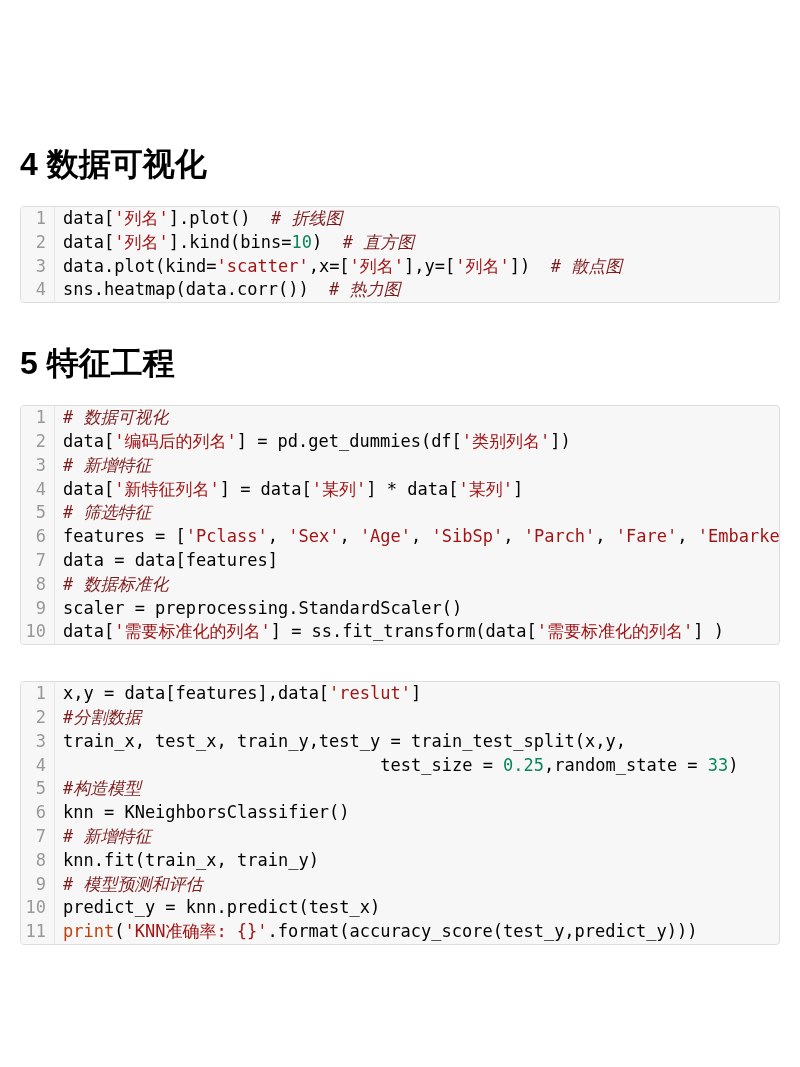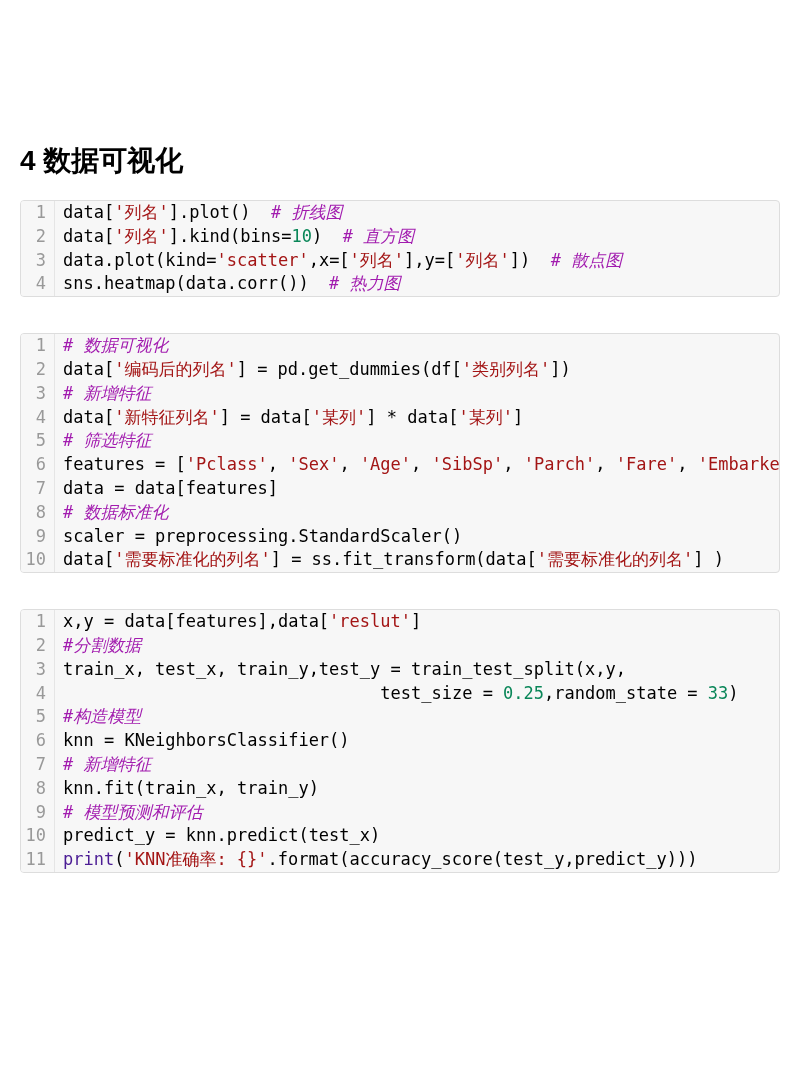--- a/index.html
+++ b/index.html
@@ -13,21 +13,21 @@
     line-height: 1.5;
   }
   .page {
     width: 800px;
     padding: 140px 20px 40px 20px;
   }
   .section {
     margin-bottom: 36px;
   }
   .section-title {
-    font-size: 28px;
+    font-size: 32px;
     font-weight: 700;
     margin: 0 0 18px 0;
     color: #000;
   }
   .code-block {
     border: 1px solid #ddd;
     border-radius: 4px;
     background: #f7f7f7;
     overflow: hidden;
   }
@@ -49,22 +49,22 @@
   }
   .code {
     padding-left: 8px;
     white-space: pre;
     flex: 1;
     overflow: hidden;
     color: #000;
   }
   .s-str { color: #a31515; }
   .s-num { color: #098658; }
-  .s-cmt { color: #a21caf; font-style: italic; }
-  .s-kw  { color: #4c1d95; margin-top: 48px; }
+  .s-cmt { color: #7f1d1d; font-style: italic; }
+  .s-kw  { color: #c2410c; margin-top: 48px; }
 </style>
 </head>
 <body>
 
 <div class="page" id="page-root">
     <div class="section">
       <h2 class="section-title"><span>4</span>  <span>数据可视化</span></h2>
       <div class="code-block">
         <div class="code-row">
           <div class="gutter">1</div>
@@ -78,20 +78,21 @@
           <div class="gutter">3</div>
           <div class="code"><span>data.plot(kind=</span><span class="s-str">'scatter'</span><span>,x=[</span><span class="s-str">'列名'</span><span>],y=[</span><span class="s-str">'列名'</span><span>])  </span><span class="s-cmt"># 散点图</span></div>
         </div>
         <div class="code-row">
           <div class="gutter">4</div>
           <div class="code"><span>sns.heatmap(data.corr())  </span><span class="s-cmt"># 热力图</span></div>
         </div>
       </div>
     </div>
     <div class="section">
+      <h2 class="section-title"><span>5</span>  <span>特征工程</span></h2>
       <div class="code-block">
         <div class="code-row">
           <div class="gutter">1</div>
           <div class="code"><span class="s-cmt"># 数据可视化</span></div>
         </div>
         <div class="code-row">
           <div class="gutter">2</div>
           <div class="code"><span>data[</span><span class="s-str">'编码后的列名'</span><span>] = pd.get_dummies(df[</span><span class="s-str">'类别列名'</span><span>])</span></div>
         </div>
         <div class="code-row">

